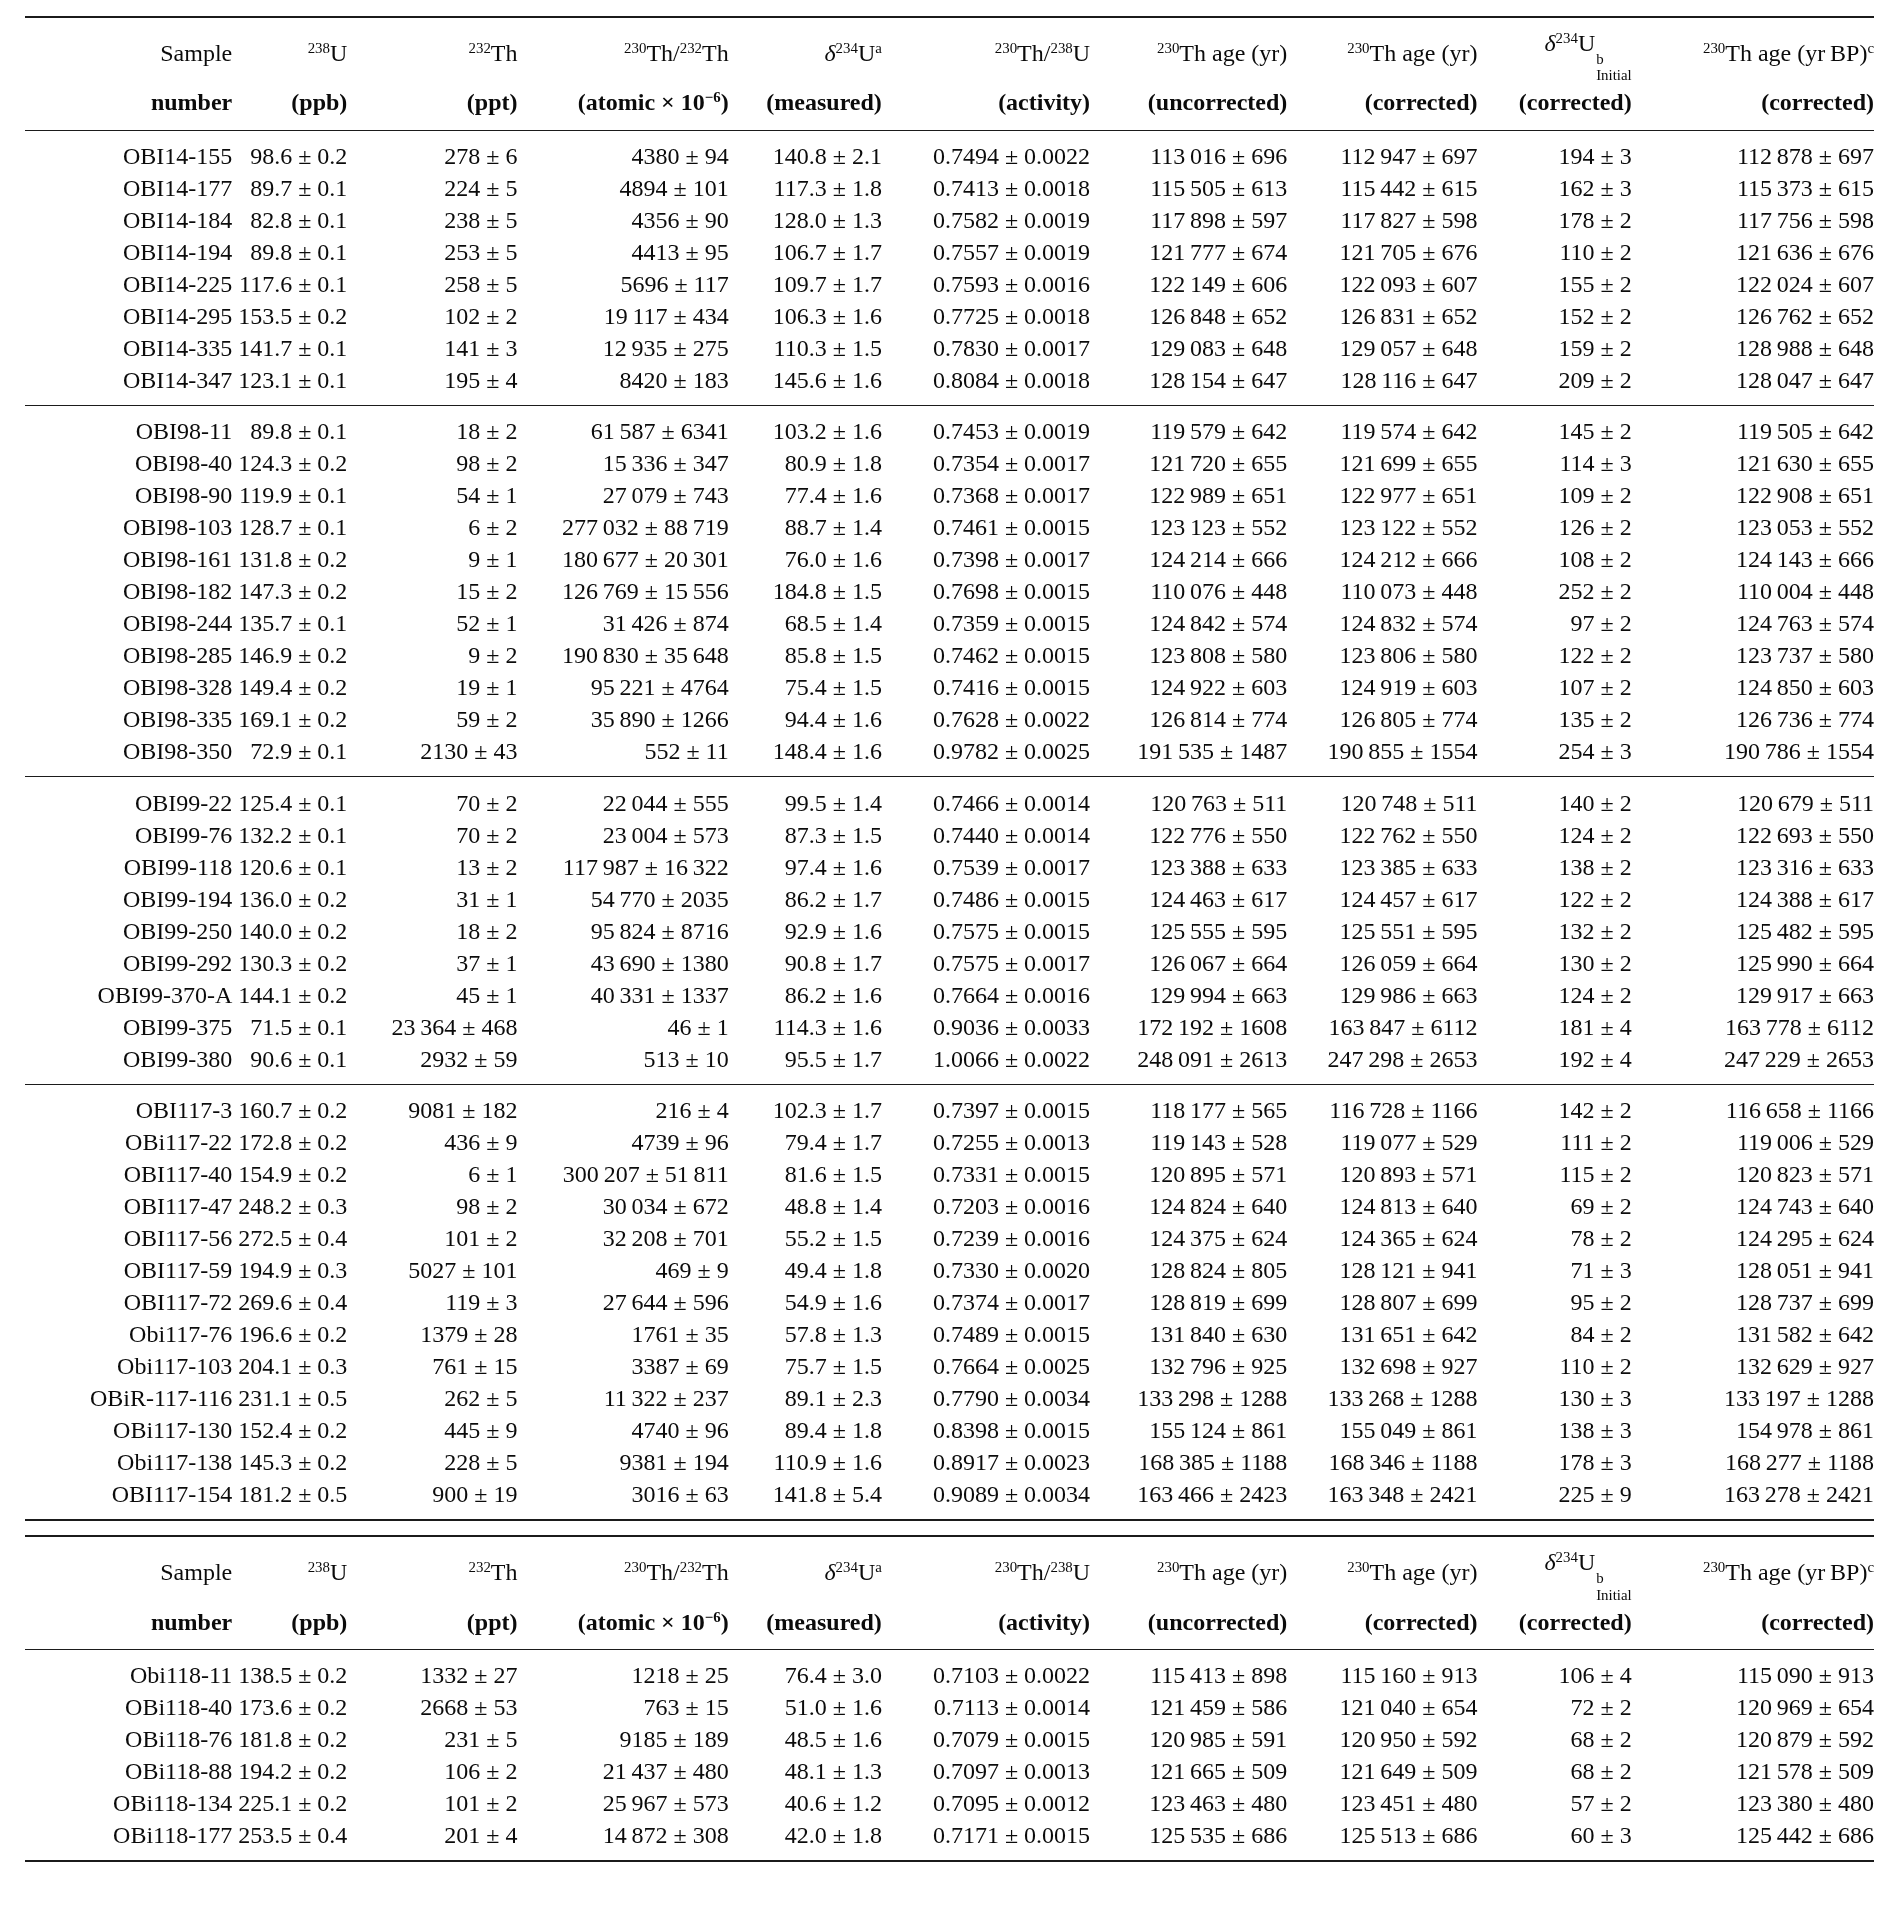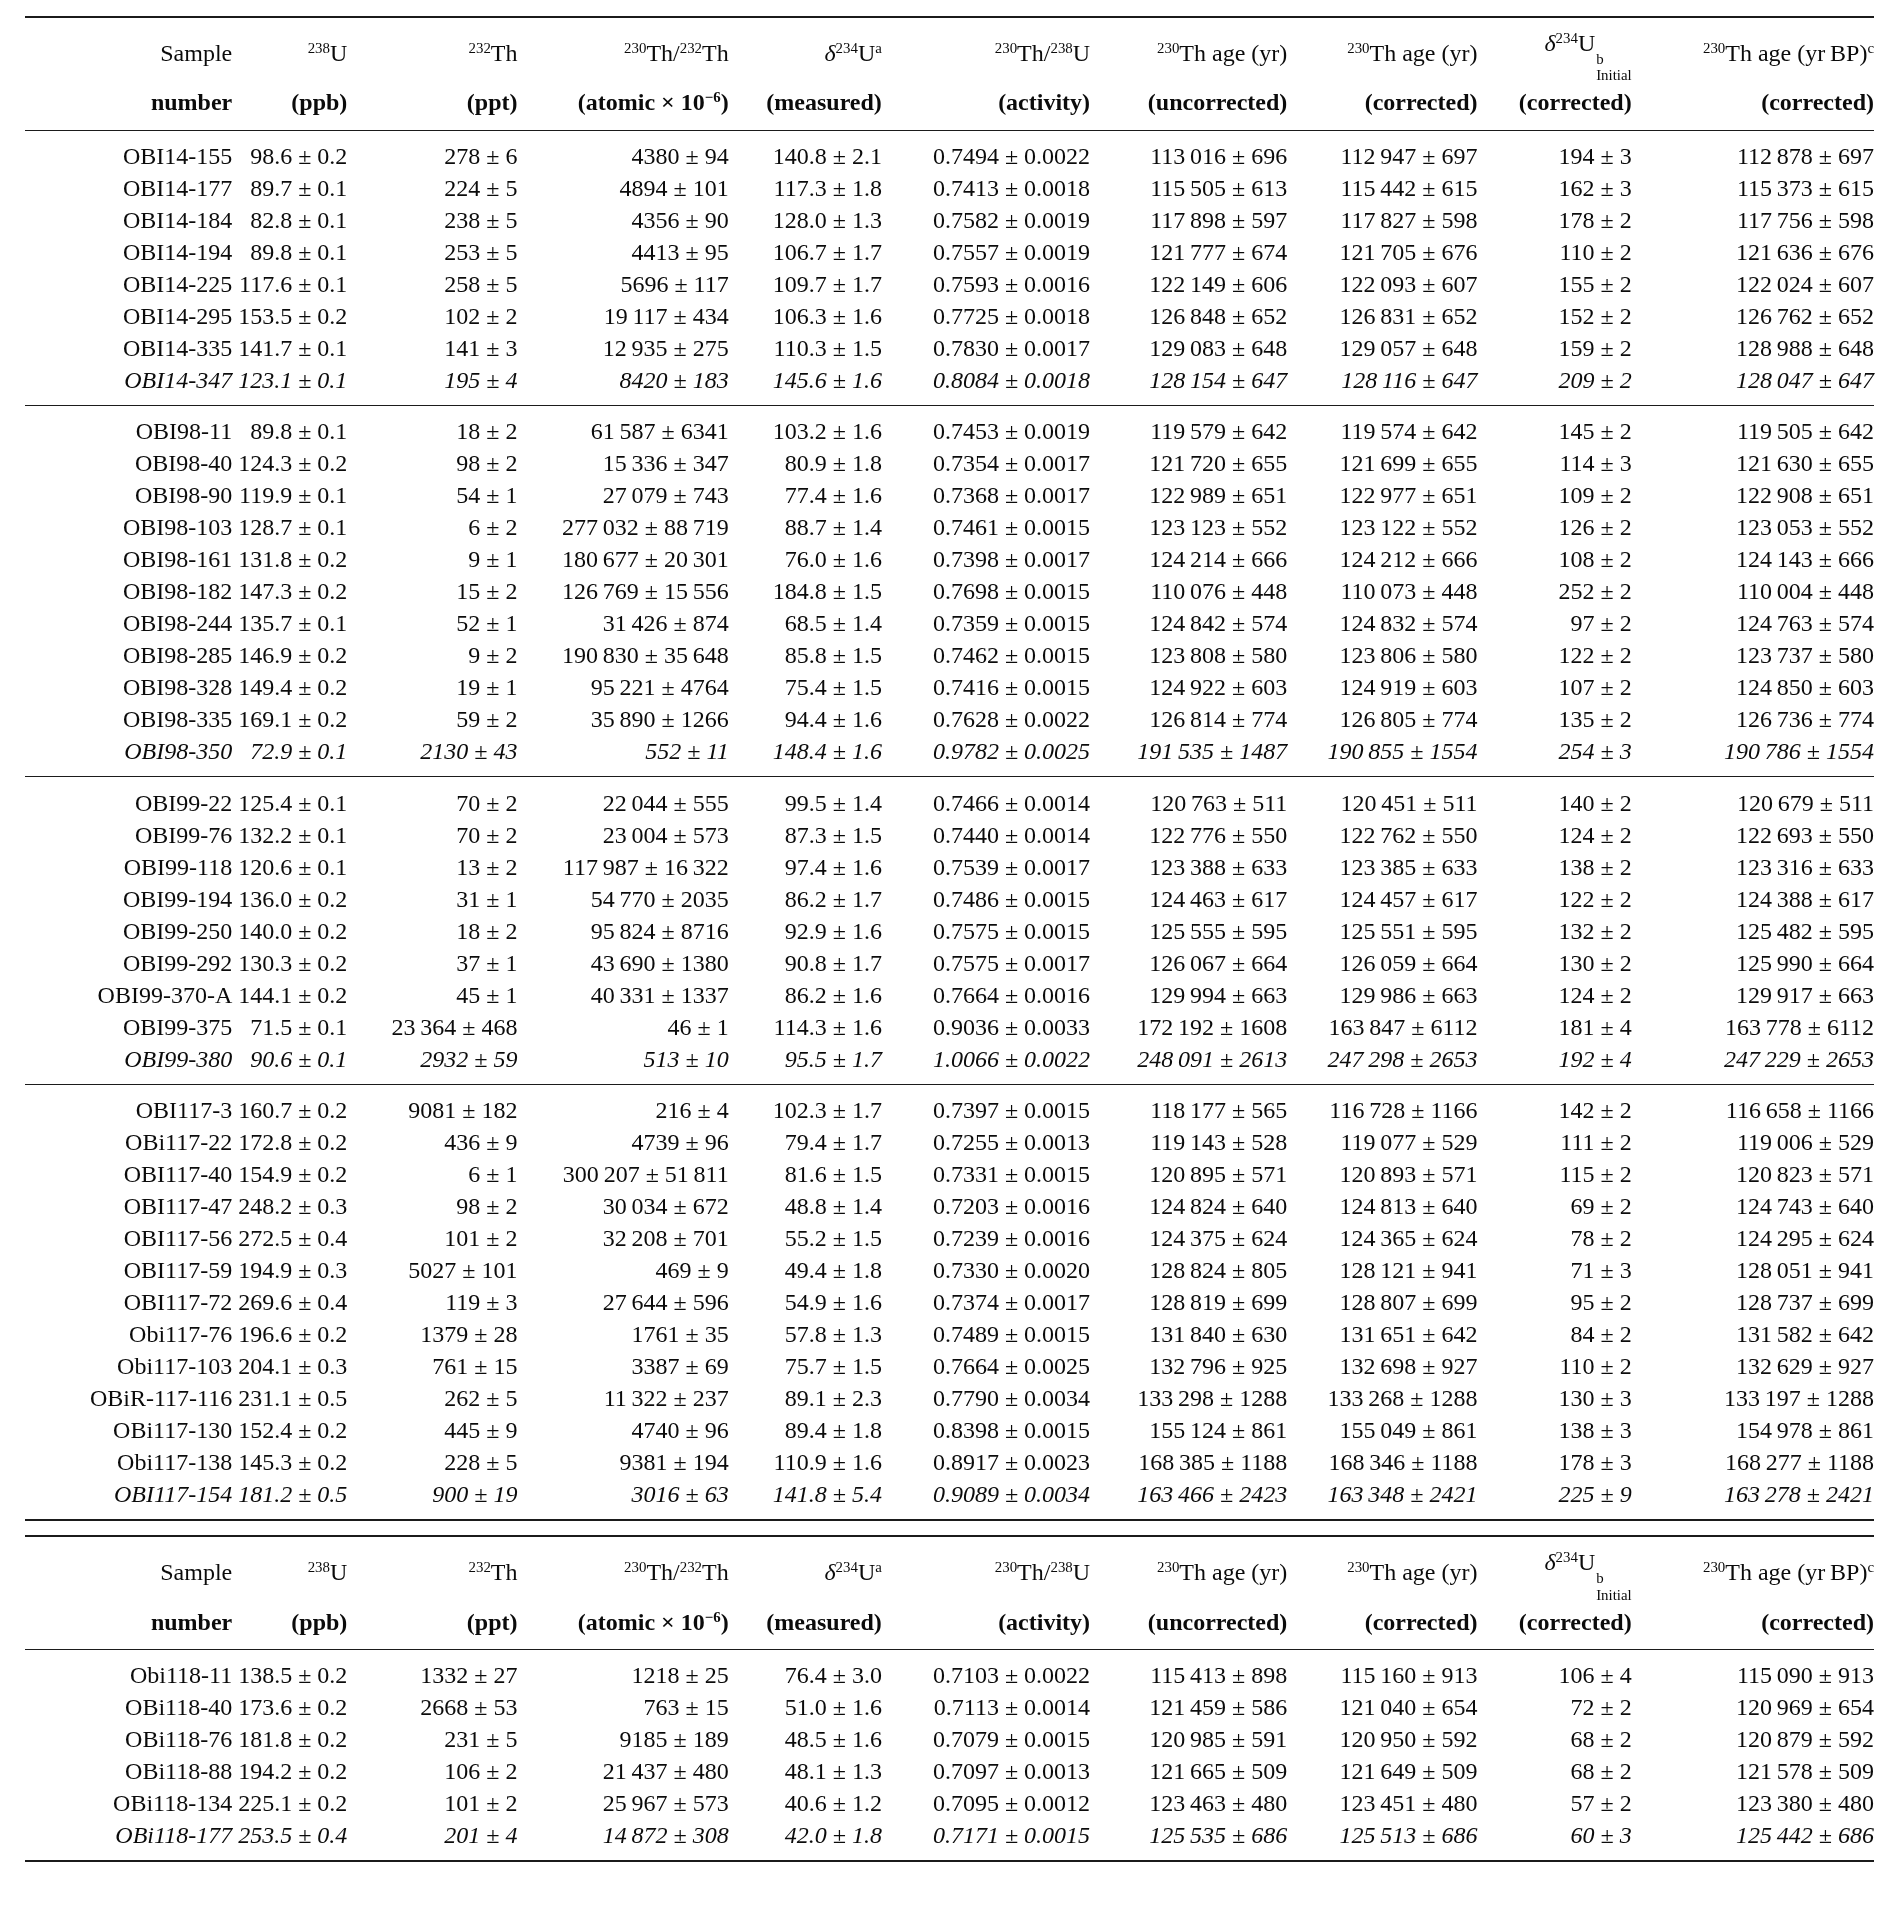--- a/index.html
+++ b/index.html
@@ -28,21 +28,21 @@
     text-align:right;
     white-space:nowrap;
     padding:0;
     line-height:32px;
     overflow:visible;
   }
   th:first-child,td:first-child{text-align:right;padding-left:8.3px;}
   thead tr.h1 th{padding-top:6.4px;line-height:39px;}
   thead tr.h2 th{padding-bottom:7.3px;line-height:39px;font-weight:bold;}
   tbody tr:first-child td{padding-top:9.2px;}
-  tbody tr:last-child td{padding-bottom:9.2px;font-style:italic;}
+  tbody tr:last-child td{padding-bottom:9.2px;}
   sup{font-size:0.62em;vertical-align:0.52em;line-height:0;}
   sub{font-size:0.62em;vertical-align:-0.25em;line-height:0;}
   i{font-style:italic;}
   .ss{
     display:inline-flex;
     flex-direction:column;
     align-items:flex-start;
     vertical-align:-0.55em;
     line-height:1;
     margin-left:0.9px;
@@ -329,21 +329,21 @@
       </tbody>
       <tbody>
         <tr>
           <td>OBI99-22</td>
           <td>125.4 ± 0.1</td>
           <td>70 ± 2</td>
           <td>22 044 ± 555</td>
           <td>99.5 ± 1.4</td>
           <td>0.7466 ± 0.0014</td>
           <td>120 763 ± 511</td>
-          <td>120 451 ± 511</td>
+          <td>120 748 ± 511</td>
           <td>140 ± 2</td>
           <td>120 679 ± 511</td>
         </tr>
         <tr>
           <td>OBI99-76</td>
           <td>132.2 ± 0.1</td>
           <td>70 ± 2</td>
           <td>23 004 ± 573</td>
           <td>87.3 ± 1.5</td>
           <td>0.7440 ± 0.0014</td>

